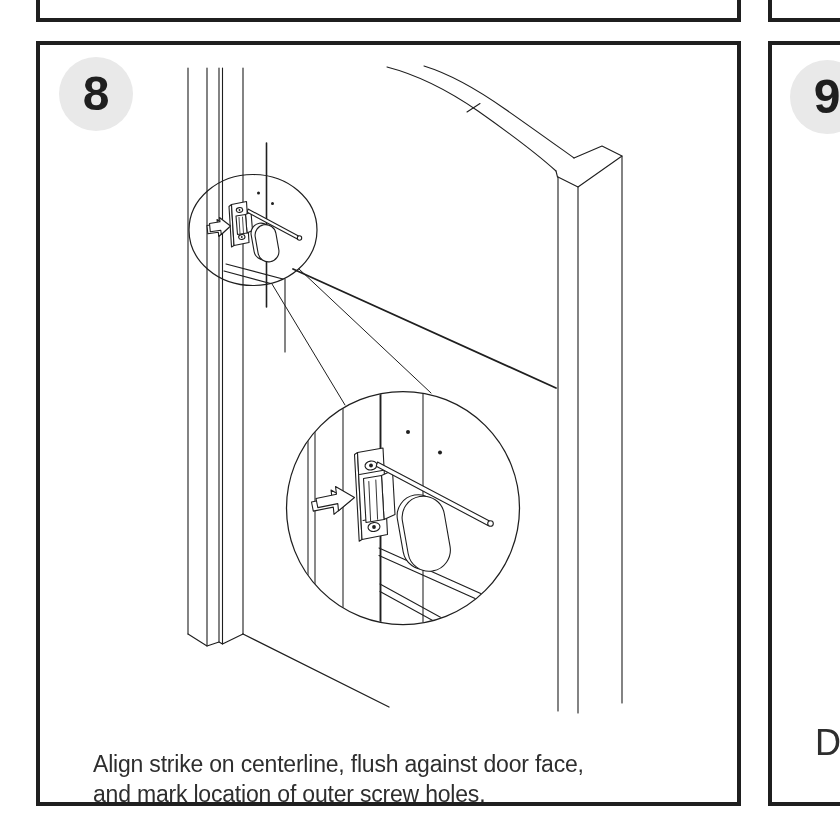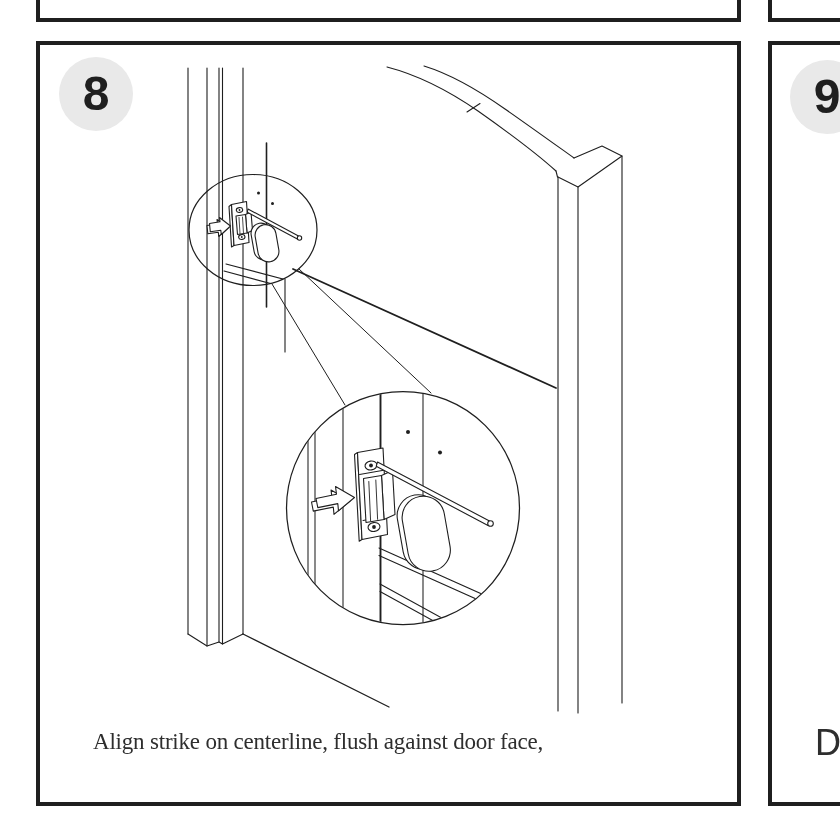--- a/index.html
+++ b/index.html
@@ -20,21 +20,21 @@
     position:absolute;width:74px;height:74px;border-radius:50%;
     display:flex;align-items:center;justify-content:center;
     font-size:48px;font-weight:700;color:#1f1f1f;line-height:1;
   }
   #panel8 .badge{left:19px;top:12px;}
   #panel9 .badge{left:18px;top:15px;}
   .caption{
     position:absolute;color:#2e2e2e;font-size:23px;line-height:30px;
     letter-spacing:-0.2px;
   }
-  #panel8 .caption{left:53px;top:682px;width:660px;font-family:Liberation Serif, serif;}
+  #panel8 .caption{left:53px;top:704px;width:660px;}
   #panel9 .caption{left:43px;top:678px;font-size:36px;line-height:40px;}
   #art8{position:absolute;left:0;top:0;pointer-events:none;}
 </style>
 </head>
 <body>
 
 <div class="panel" id="panel-prev-left"></div>
 <div class="panel" id="panel-prev-right"></div>
 
 <div class="panel" id="panel8">
@@ -128,20 +128,21 @@
         <rect x="400" y="494.5" width="42" height="75" rx="21" transform="rotate(-10 421 532)" fill="#fff"></rect>
         <rect x="405" y="496" width="42.5" height="75.5" rx="21.2" transform="rotate(-10 426.2 533.8)" fill="#fff"></rect>
         <path fill="#fff" transform="translate(-4.5,3.5)" d="M316,498.5 L336.5,494.2 L335.5,486.5 L354.5,497.5 L338.5,510.8 L337.8,503.6 L317.8,507.6 Z"></path>
         <path fill="#fff" d="M316,498.5 L336.5,494.2 L335.5,486.5 L354.5,497.5 L338.5,510.8 L337.8,503.6 L317.8,507.6 Z"></path>
       </g>
     </g>
   </svg>
 
   <div class="caption">
     <span>Align strike on centerline, flush against door face,</span><br>
+    <span>and mark location of outer screw holes.</span>
   </div>
 </div>
 
 <div class="panel" id="panel9">
   <div class="badge" style="background: rgb(233, 233, 233);">
     <span>9</span>
   </div>
   <div class="caption">D</div>
 </div>
 

